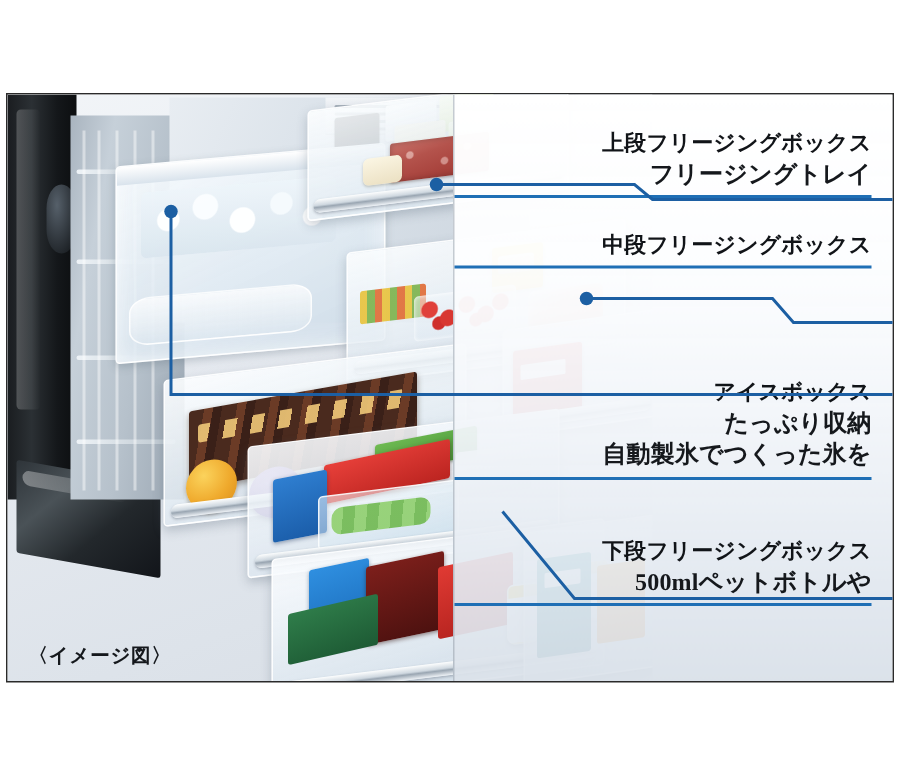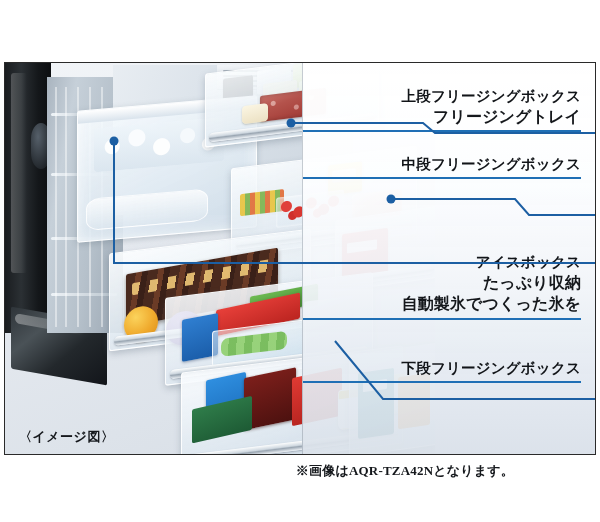--- a/index.html
+++ b/index.html
@@ -613,20 +613,21 @@
 
       <div class="lblock" id="blk2">
         <div class="ltitle">アイスボックス</div>
         <div class="lsub">たっぷり収納</div>
         <div class="lsub">自動製氷でつくった氷を</div>
         <div class="lrule"></div>
       </div>
 
       <div class="lblock" id="blk3">
         <div class="ltitle">下段フリージングボックス</div>
+        <div class="lsub">500mlペットボトルや</div>
         <div class="lrule"></div>
       </div>
     </div>
 
     <svg id="leaders" viewBox="0 0 592 392">
 
       <g>
         <path d="M286,122 L418,122 L430,132 L592,132" fill="none" stroke="#1c5fa3" stroke-width="2" transform="translate(0,-62)"></path>
         <circle cx="286" cy="60" r="4.5" fill="#1c5fa3"></circle>
       </g>
@@ -642,15 +643,14 @@
       </g>
 
       <g>
         <path d="M330,340 L378,398 L592,398" fill="none" stroke="#1c5fa3" stroke-width="2" transform="translate(0,-62)"></path>
       </g>
     </svg>
 
     <div id="caption">〈イメージ図〉</div>
   </div>
 
-  <div id="footnote">※画像はAQR-TZA42Nとなります。</div>
 
 </div>
 
 </body></html>

